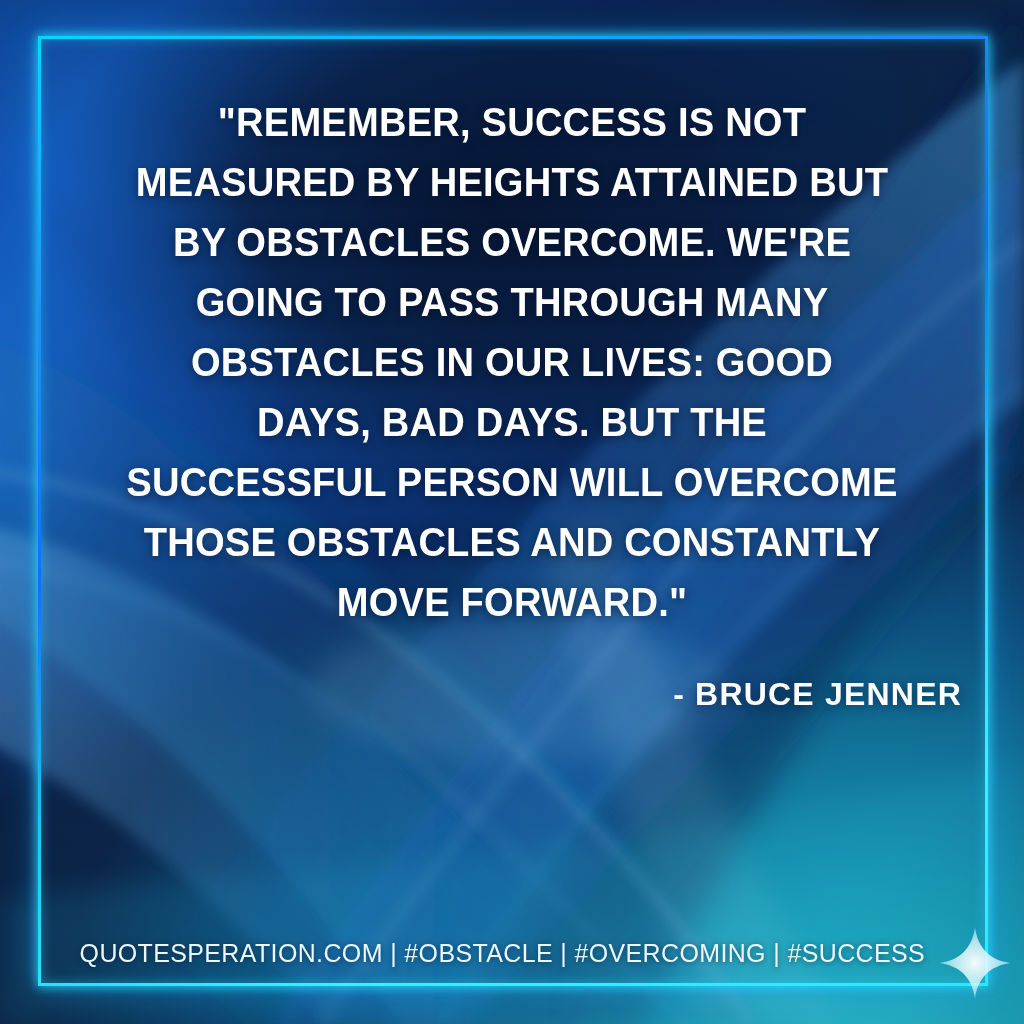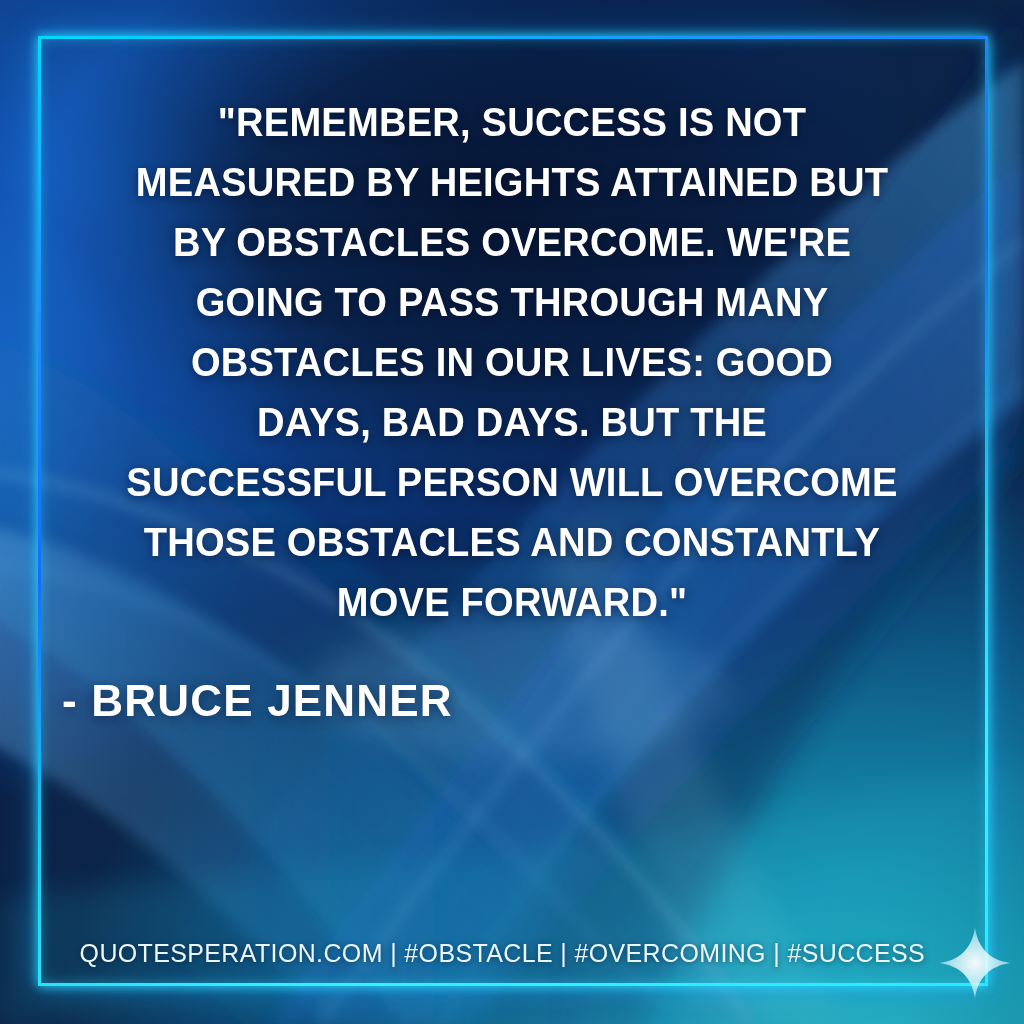--- a/index.html
+++ b/index.html
@@ -108,25 +108,25 @@
     transform: scaleX(0.93);
     transform-origin: center;
     white-space: nowrap;
     text-shadow: 0 2px 10px rgba(0,12,36,0.55);
   }
   .author {
     position: absolute;
     left: 62px;
     top: 676px;
     width: 900px;
-    text-align: left;
+    text-align: right;
     color: #ffffff;
     font-family: "Liberation Sans", sans-serif;
     font-weight: 700;
-    font-size: 44px;
+    font-size: 32px;
     letter-spacing: 1.2px;
     text-shadow: 0 2px 12px rgba(0,12,36,0.5);
   }
 
   
   .footer {
     position: absolute;
     left: 62px;
     top: 938px;
     width: 880px;

